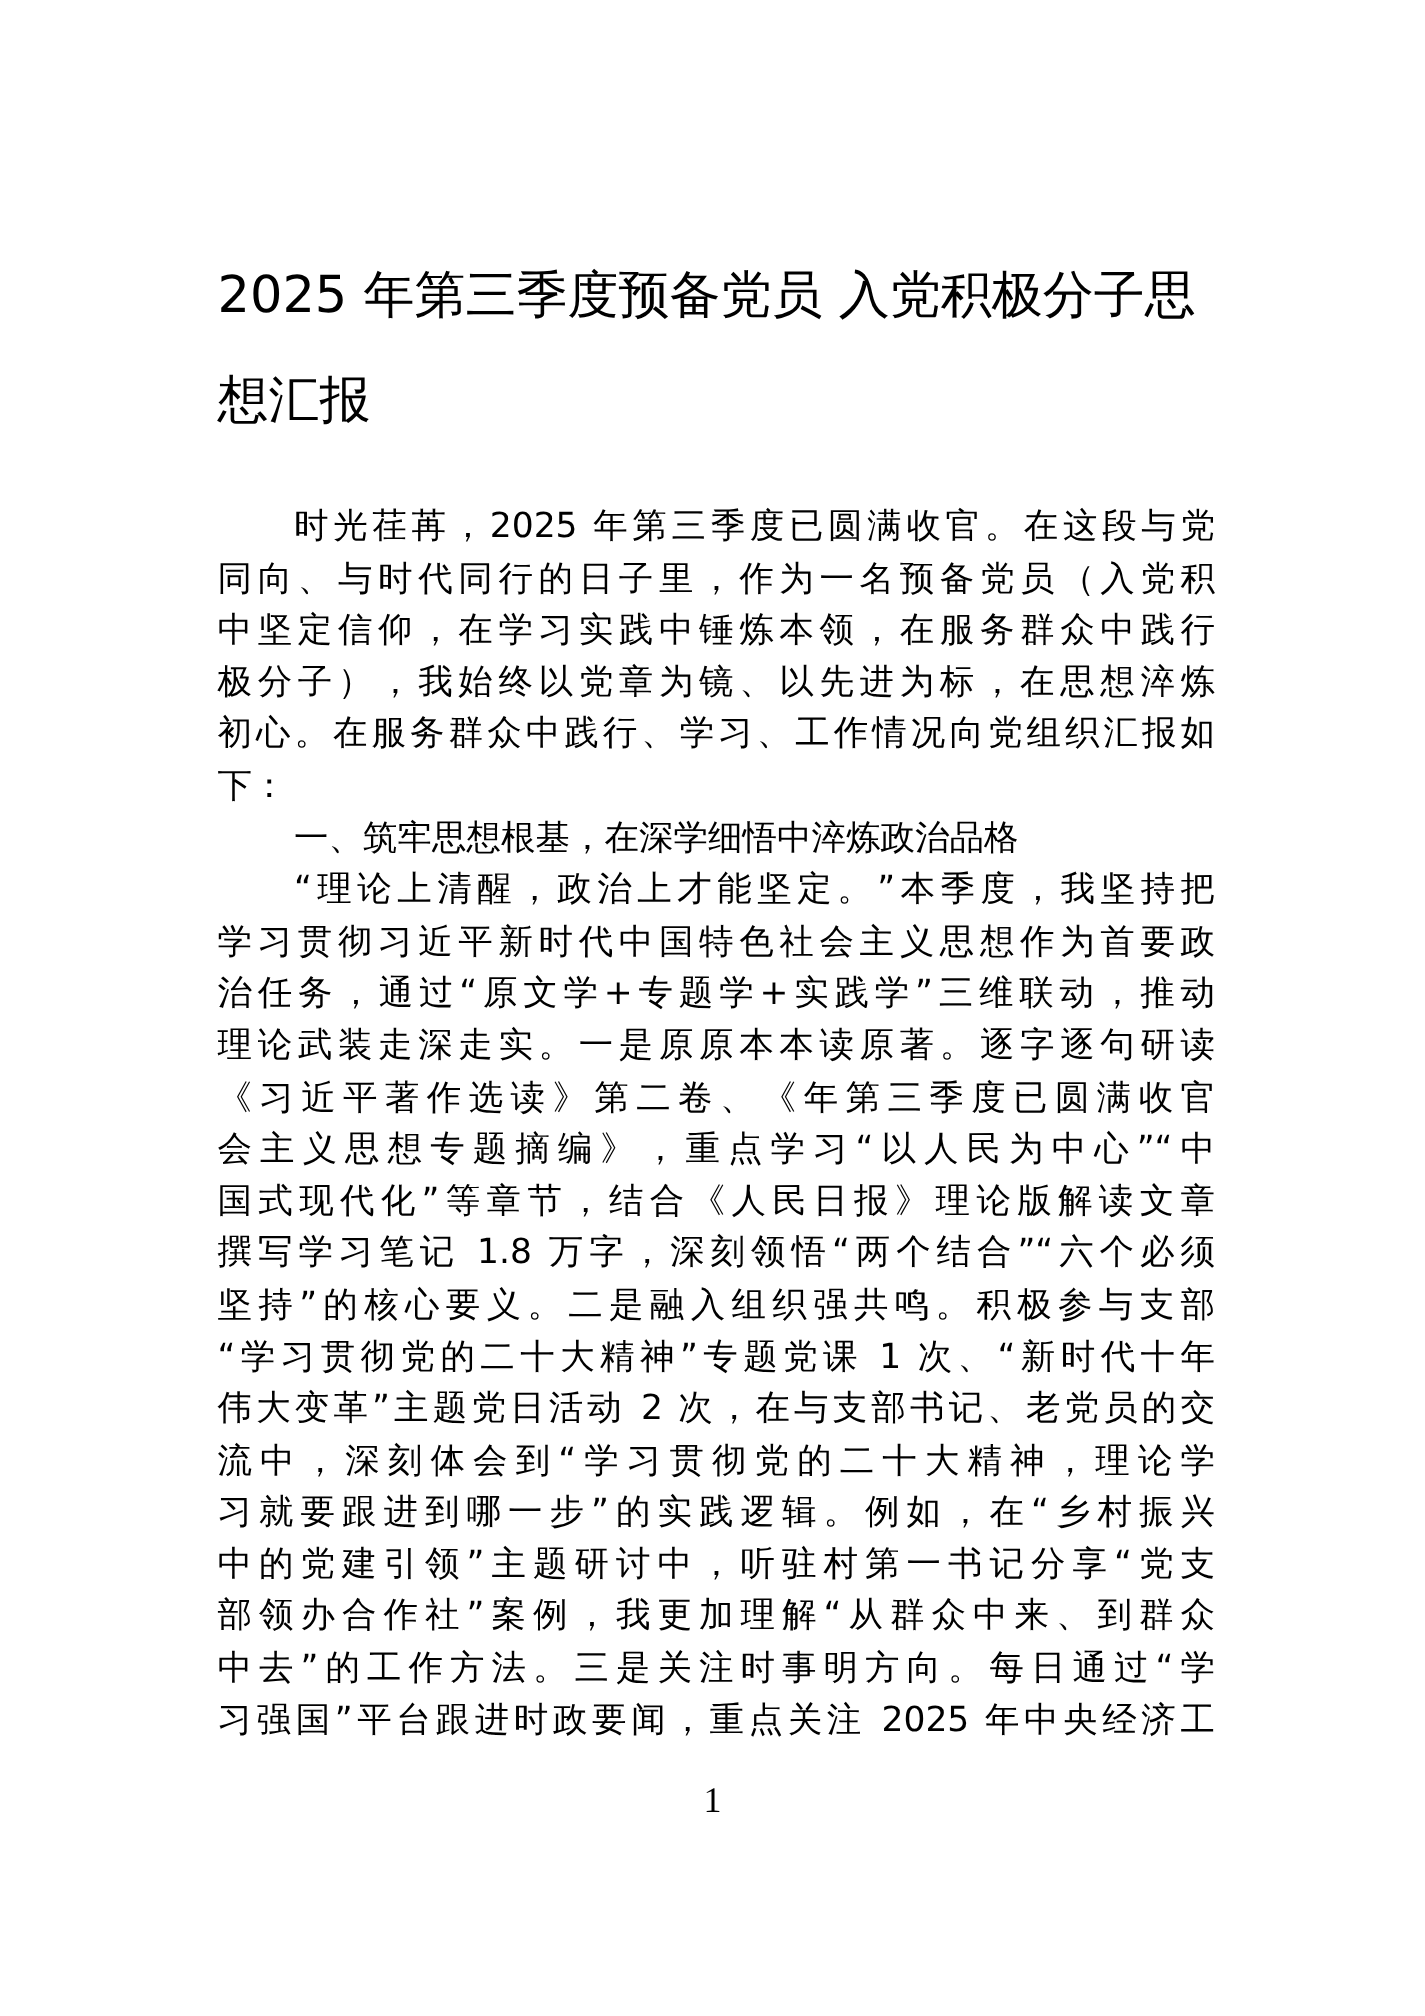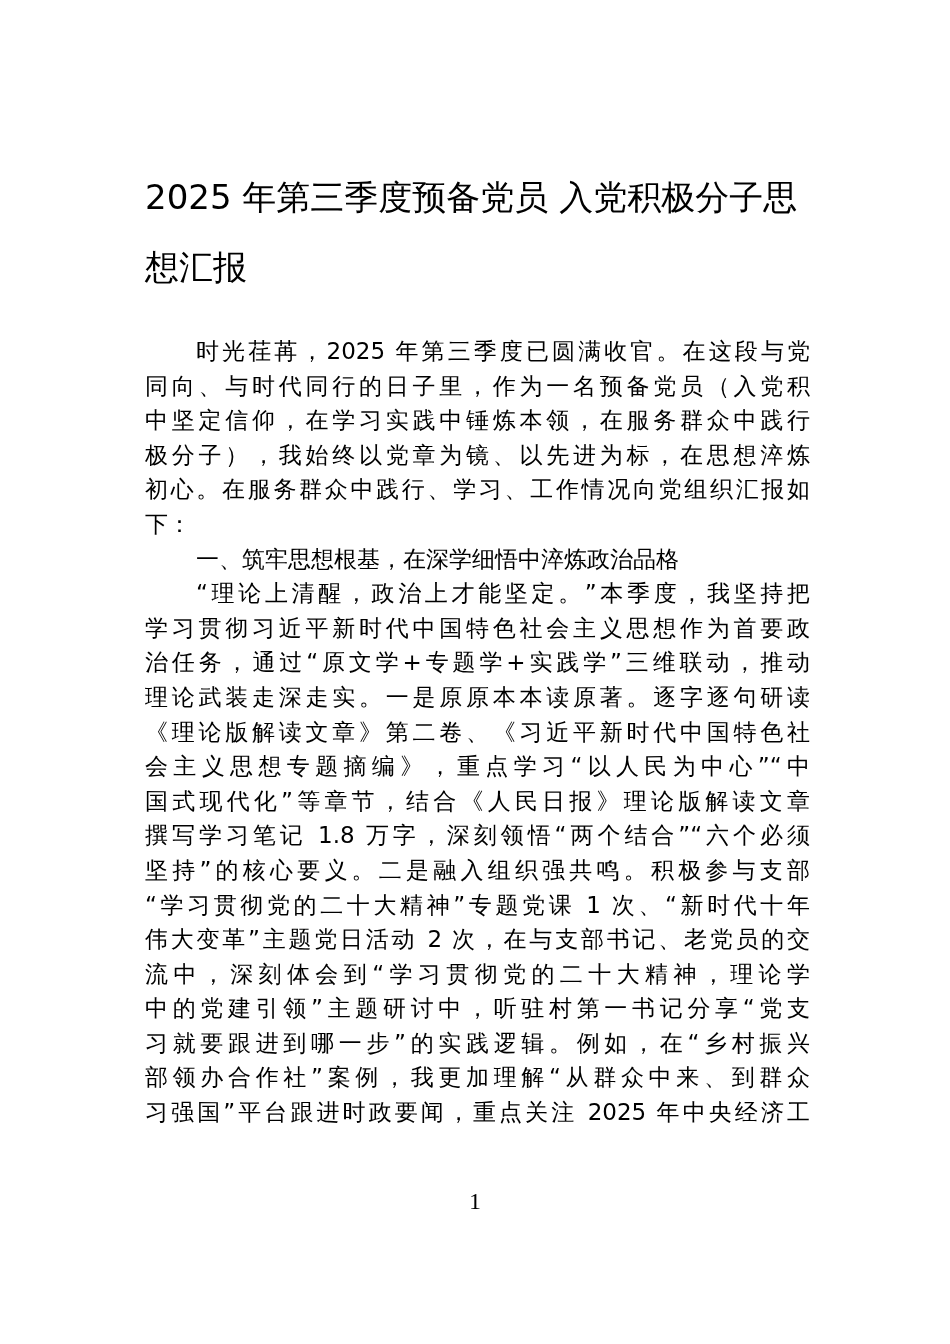--- a/index.html
+++ b/index.html
@@ -81,28 +81,29 @@
       <span class="line">同向、与时代同行的日子里，作为一名预备党员（入党积</span>
       <span class="line">中坚定信仰，在学习实践中锤炼本领，在服务群众中践行</span>
       <span class="line">极分子），我始终以党章为镜、以先进为标，在思想淬炼</span>
       <span class="line">初心。在服务群众中践行、学习、工作情况向党组织汇报如</span>
       <span class="line last">下：</span>
       <span class="line indent last">一、筑牢思想根基，在深学细悟中淬炼政治品格</span>
       <span class="line indent">“理论上清醒，政治上才能坚定。”本季度，我坚持把</span>
       <span class="line">学习贯彻习近平新时代中国特色社会主义思想作为首要政</span>
       <span class="line">治任务，通过“原文学+专题学+实践学”三维联动，推动</span>
       <span class="line">理论武装走深走实。一是原原本本读原著。逐字逐句研读</span>
-      <span class="line">《理论版解读文章》第二卷、《习近平新时代中国特色社</span>
+      <span class="line">《习近平著作选读》第二卷、《年第三季度已圆满收官</span>
       <span class="line">会主义思想专题摘编》，重点学习“以人民为中心”“中</span>
       <span class="line">国式现代化”等章节，结合《人民日报》理论版解读文章</span>
       <span class="line">撰写学习笔记 1.8 万字，深刻领悟“两个结合”“六个必须</span>
       <span class="line">坚持”的核心要义。二是融入组织强共鸣。积极参与支部</span>
       <span class="line">“学习贯彻党的二十大精神”专题党课 1 次、“新时代十年</span>
       <span class="line">伟大变革”主题党日活动 2 次，在与支部书记、老党员的交</span>
       <span class="line">流中，深刻体会到“学习贯彻党的二十大精神，理论学</span>
+      <span class="line">习就要跟进到哪一步”的实践逻辑。例如，在“乡村振兴</span>
       <span class="line">中的党建引领”主题研讨中，听驻村第一书记分享“党支</span>
-      <span class="line">习就要跟进到哪一步”的实践逻辑。例如，在“乡村振兴</span>
       <span class="line">部领办合作社”案例，我更加理解“从群众中来、到群众</span>
+      <span class="line">中去”的工作方法。三是关注时事明方向。每日通过“学</span>
       <span class="line">习强国”平台跟进时政要闻，重点关注 2025 年中央经济工</span>
     </div>
 
   <div class="page-number">1</div>
 </div>
 
 </body></html>

